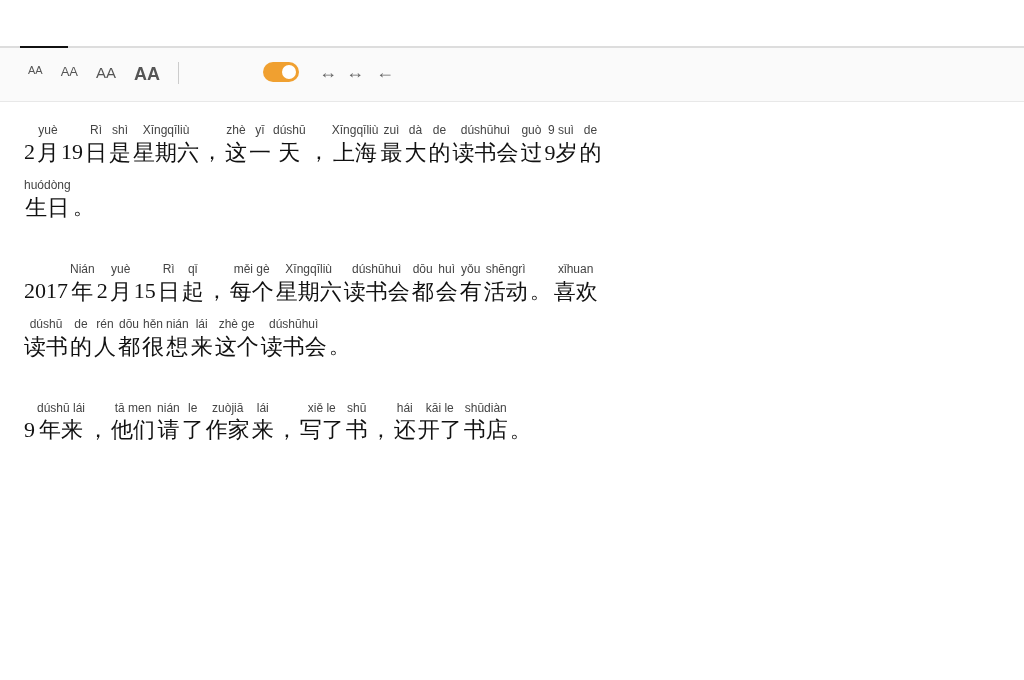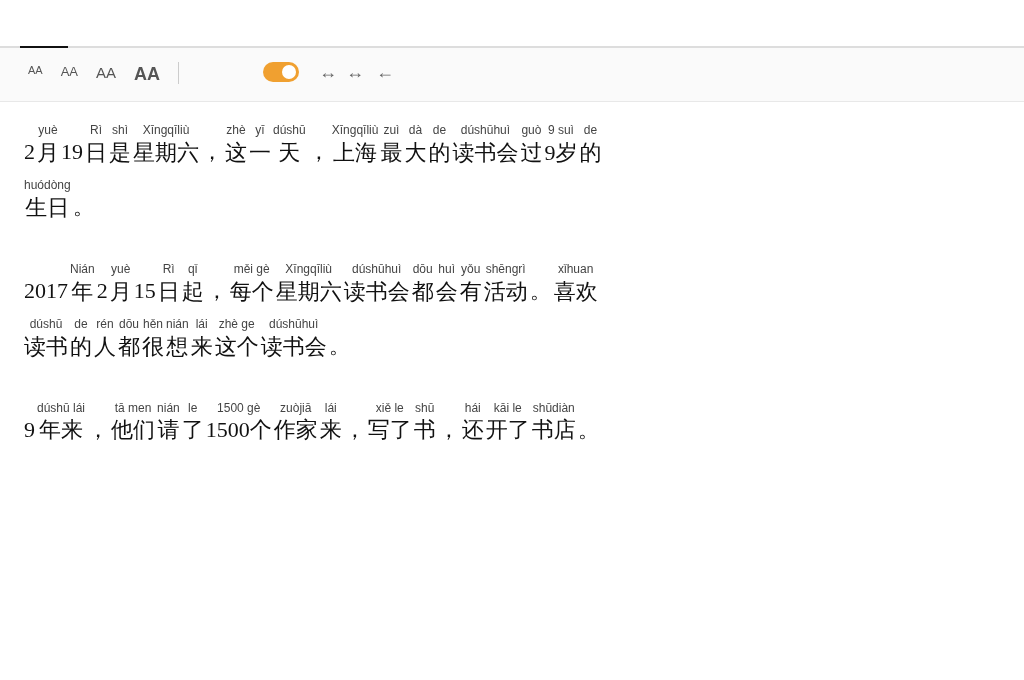--- a/index.html
+++ b/index.html
@@ -442,24 +442,20 @@
         </div>
         <div class="word-unit">
           <span class="pinyin-text">nián</span>
           <span class="chinese-text">请</span>
         </div>
         <div class="word-unit">
           <span class="pinyin-text">le</span>
           <span class="chinese-text">了</span>
         </div>
         <div class="word-unit">
-          <span class="pinyin-text">1500 gè</span>
-          <span class="chinese-text">1500个</span>
-        </div>
-        <div class="word-unit">
           <span class="pinyin-text">zuòjiā</span>
           <span class="chinese-text">作家</span>
         </div>
         <div class="word-unit">
           <span class="pinyin-text">lái</span>
           <span class="chinese-text">来</span>
         </div>
         <div class="word-unit">
           <span class="pinyin-text"></span>
           <span class="chinese-text">，</span>

